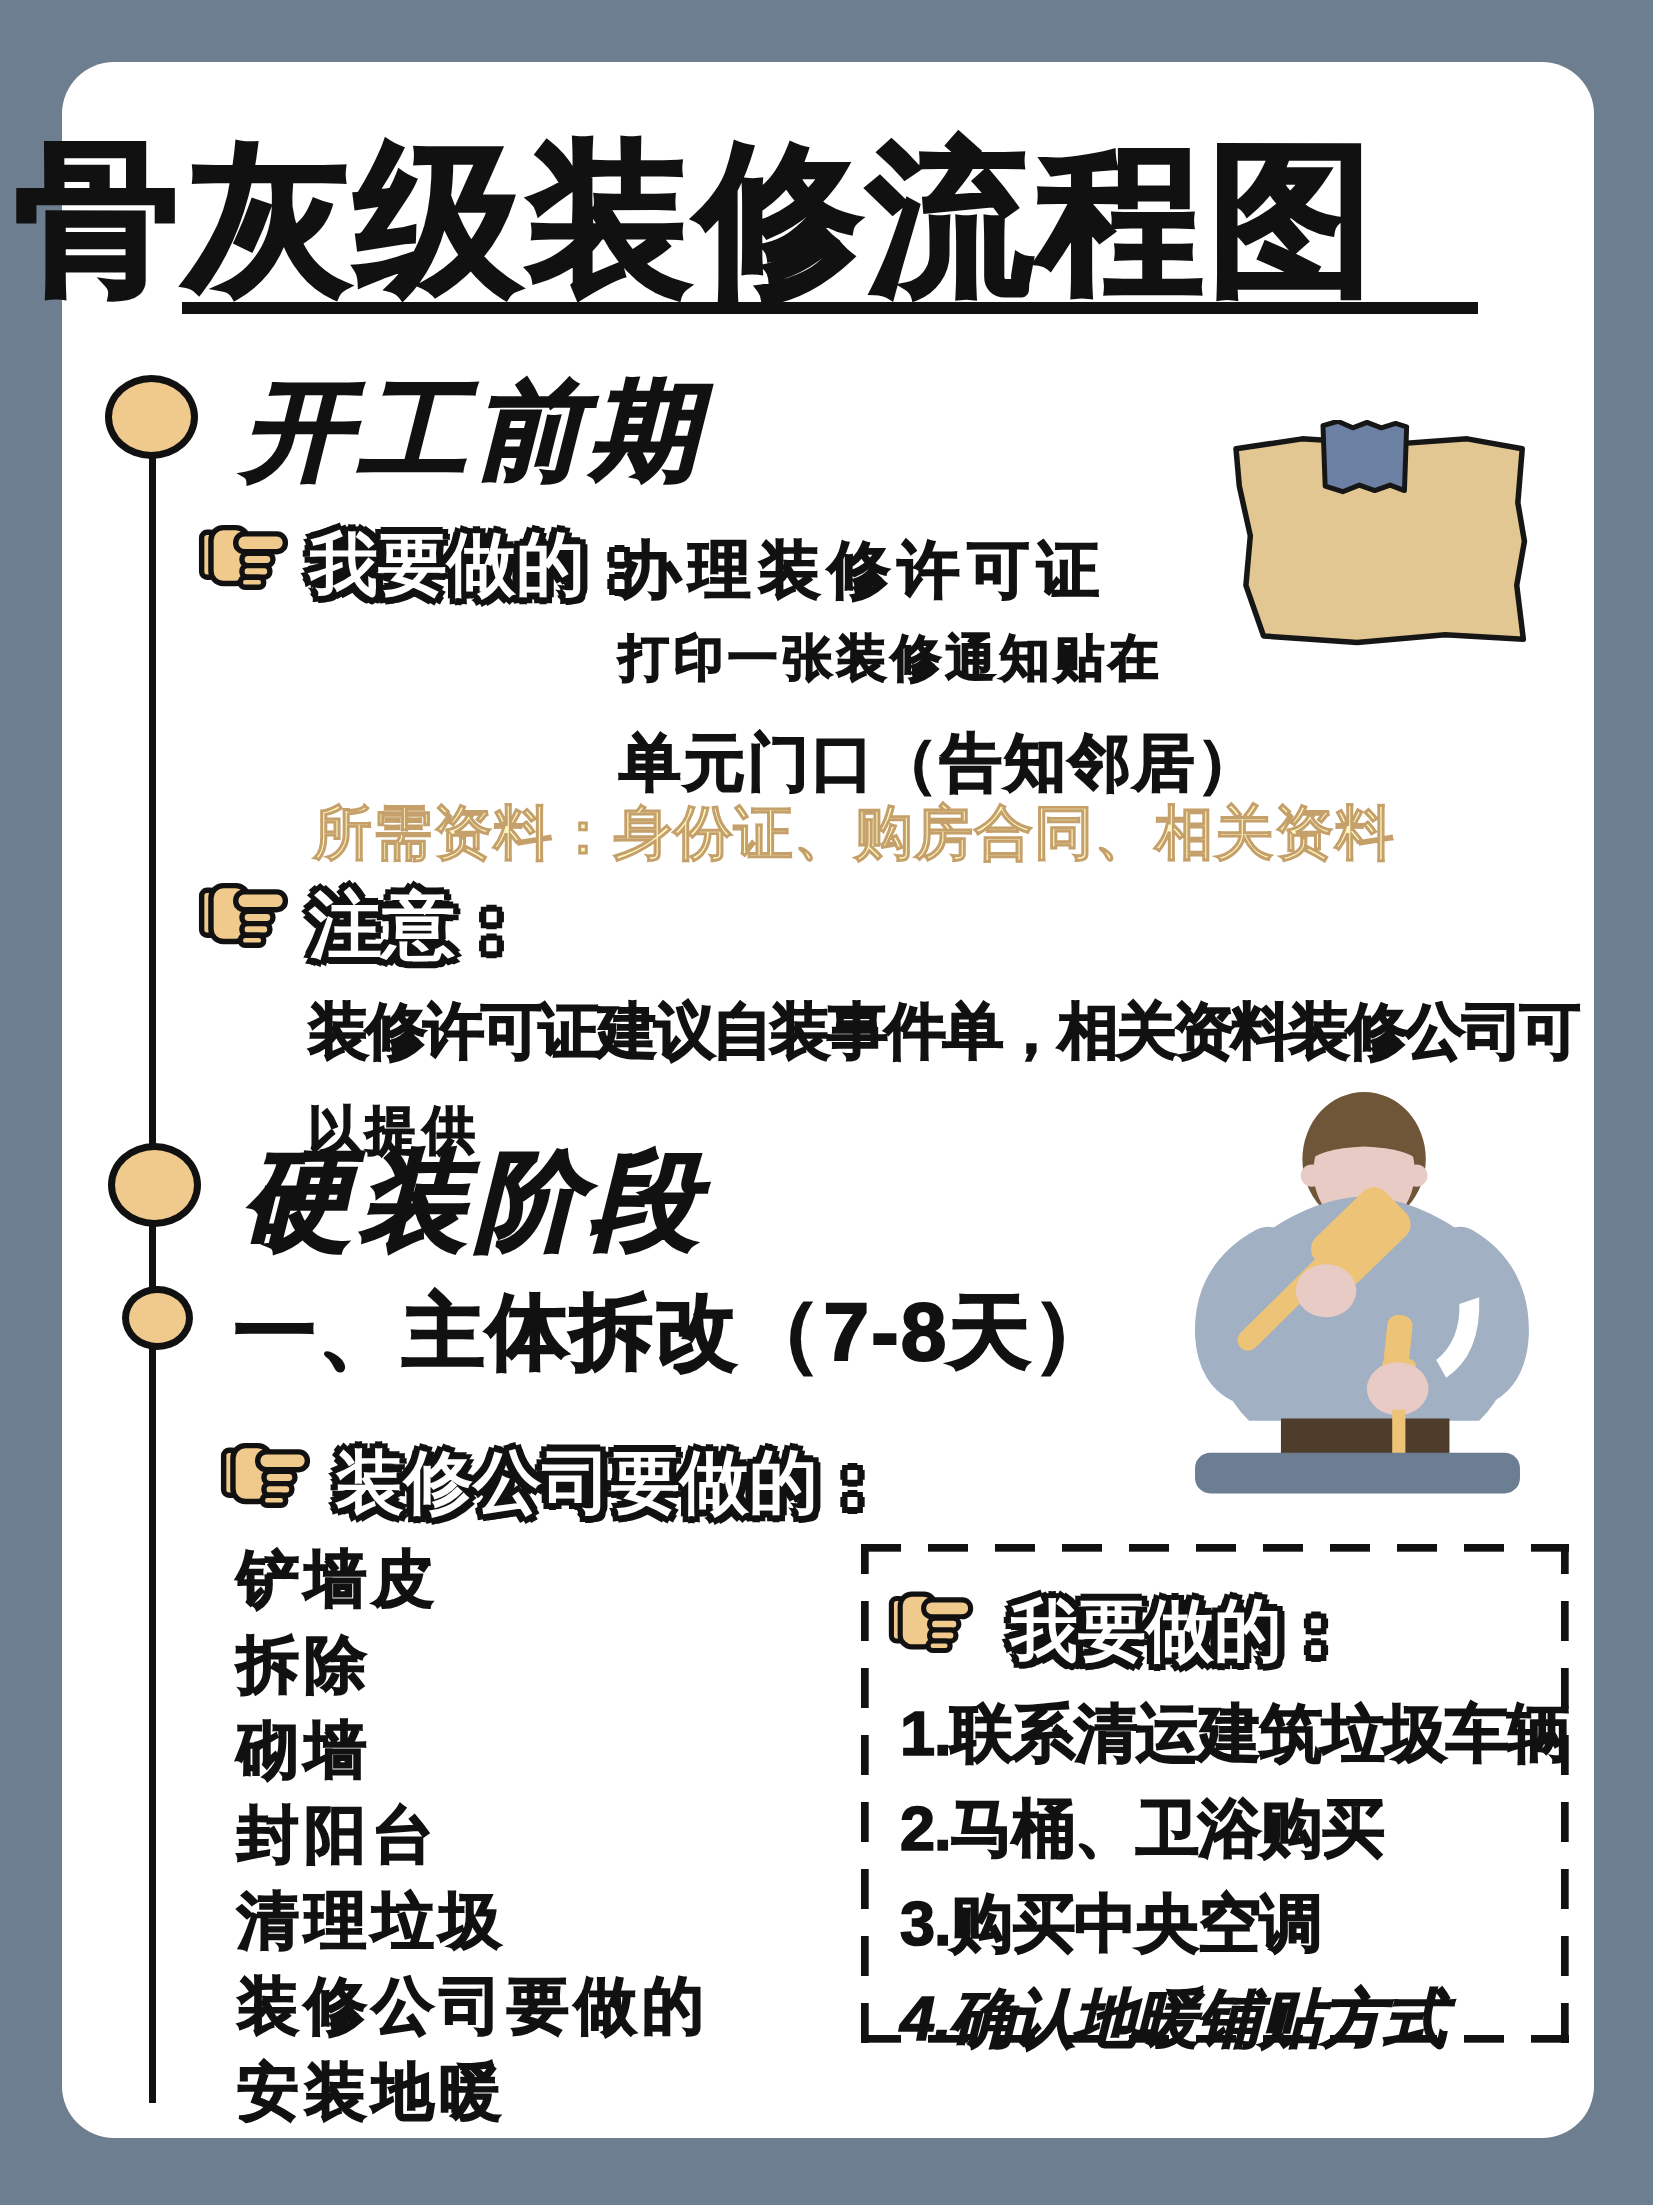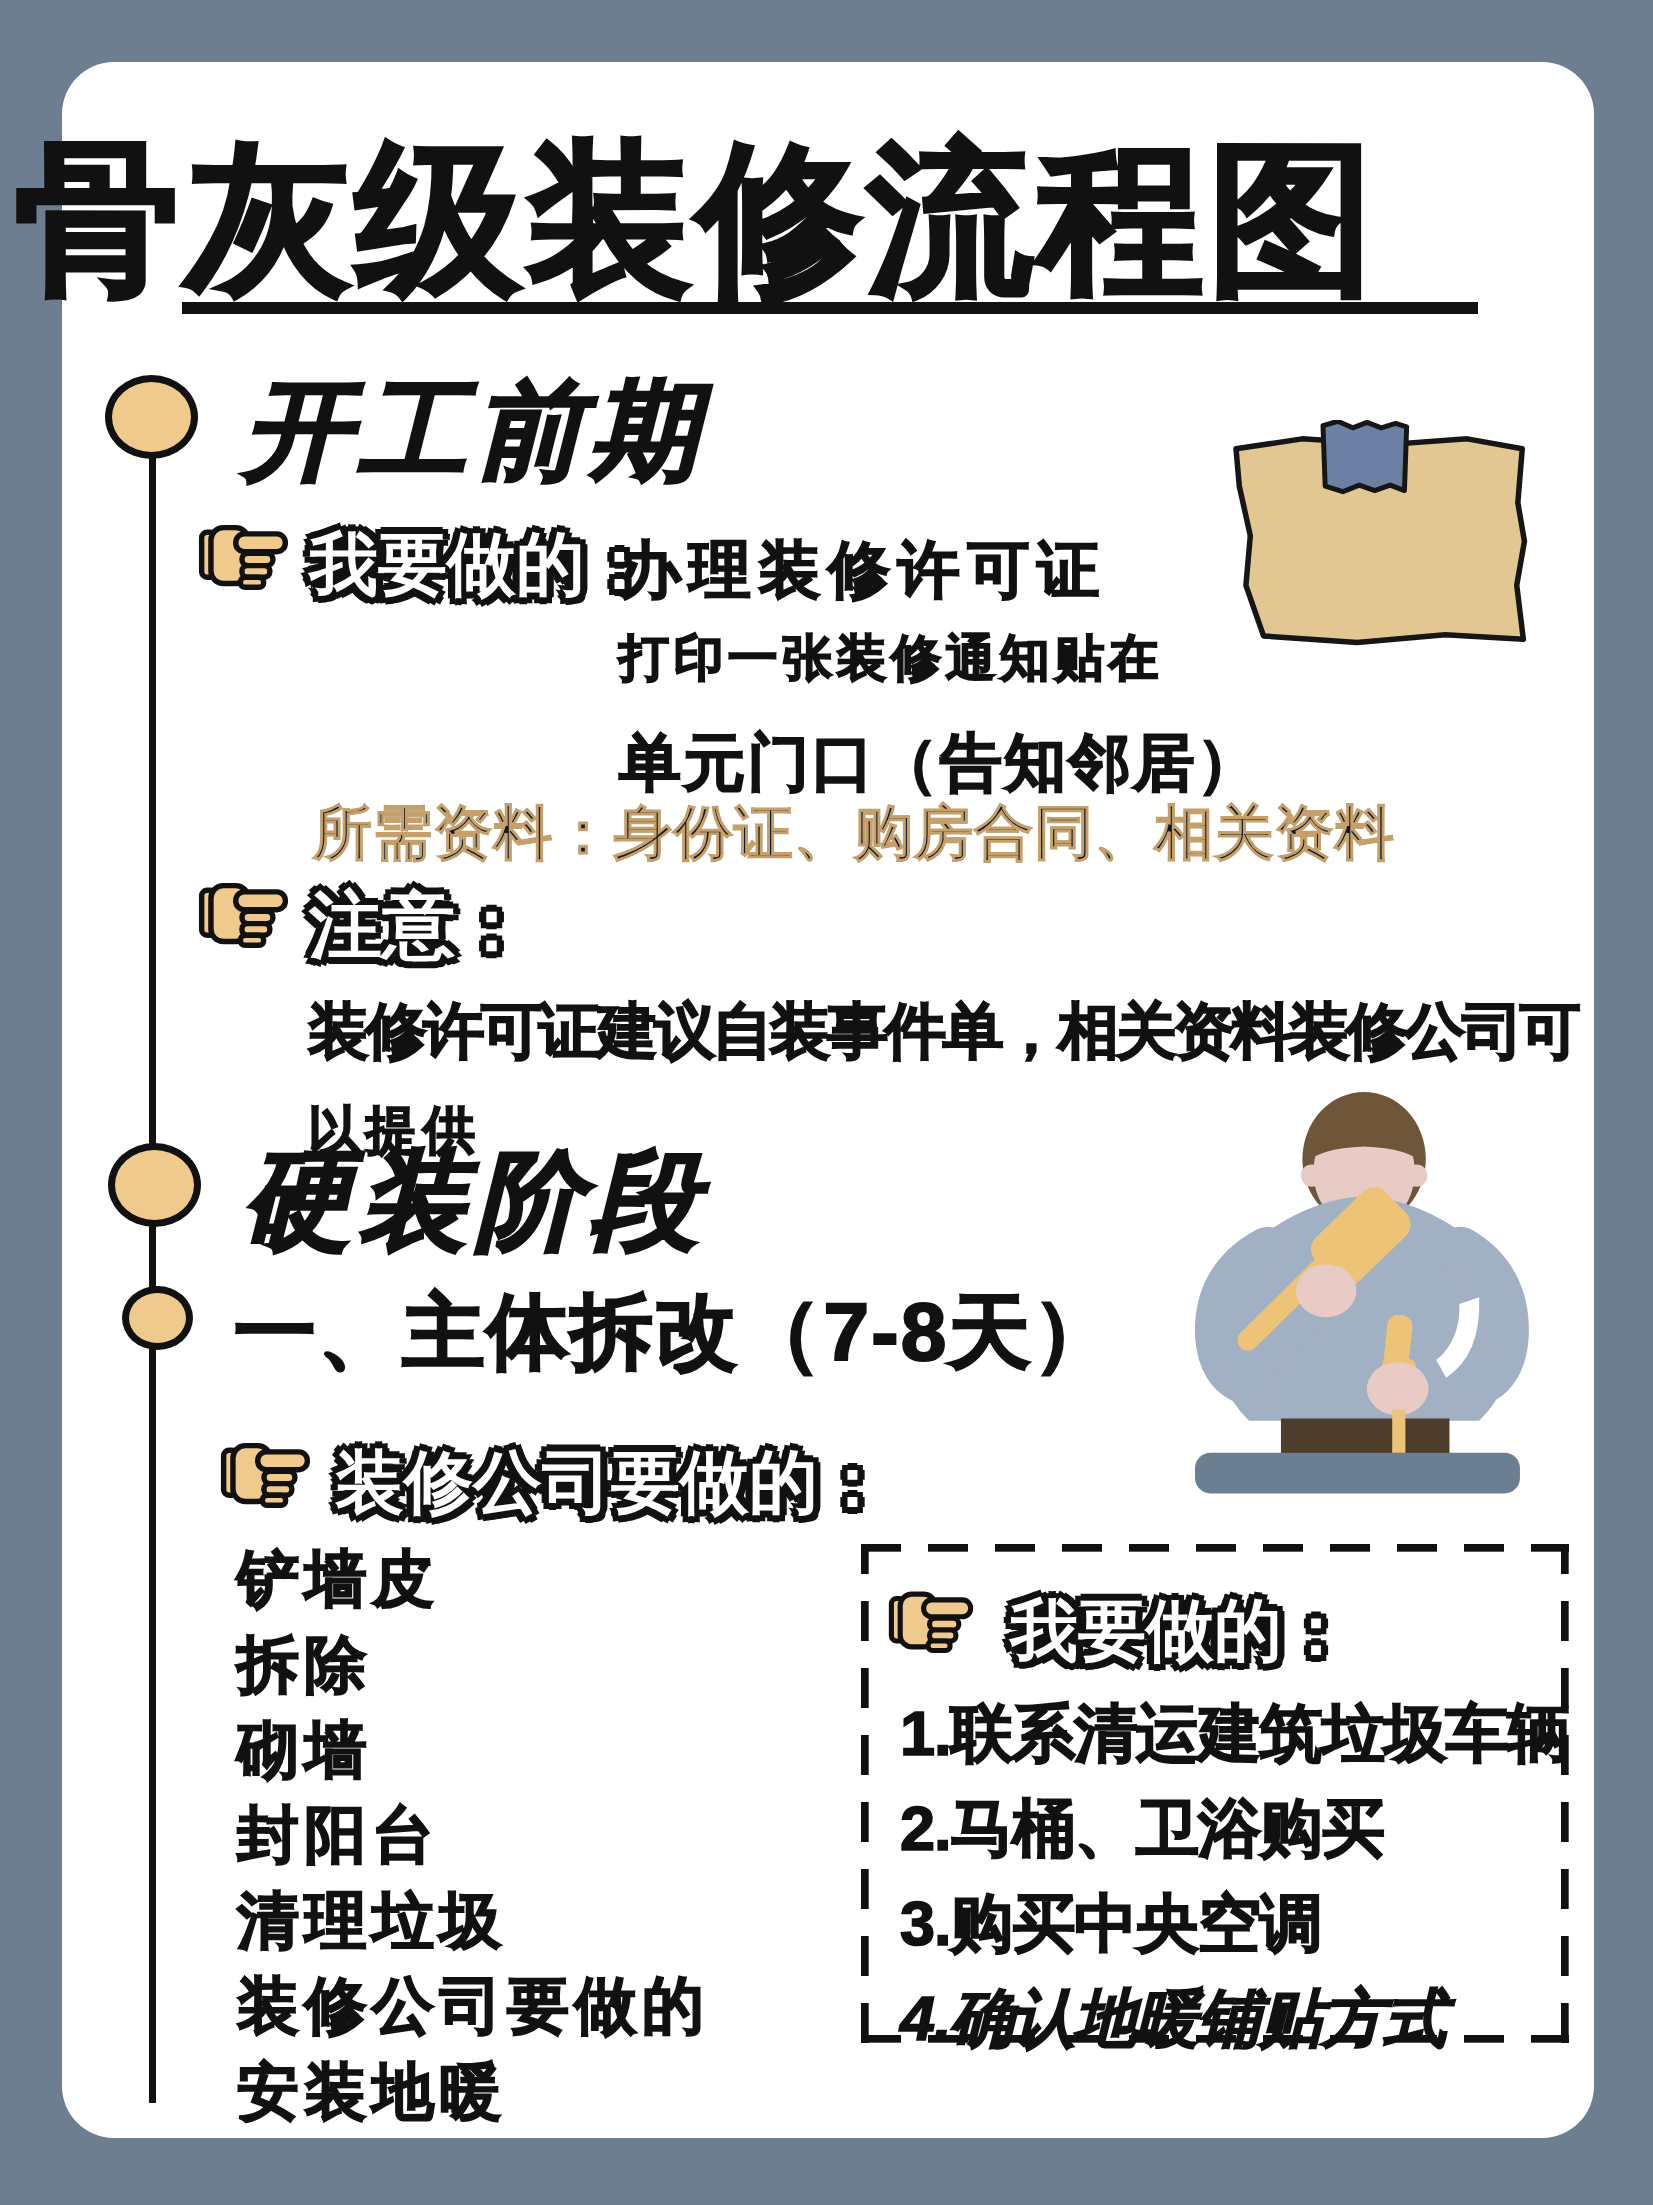--- a/index.html
+++ b/index.html
@@ -28,21 +28,21 @@
     text-shadow:-5.5px -5.5px 0 #111,5.5px -5.5px 0 #111,-5.5px 5.5px 0 #111,5.5px 5.5px 0 #111,
                 -7.2px 0 0 #111,7.2px 0 0 #111,0 -7.2px 0 #111,0 7.2px 0 #111;}
   .l1{left:309px;top:519px;font-size:69px;}
   .l2{left:309px;top:877px;font-size:73px;}
   .l3{left:335px;top:1437px;font-size:69px;}
   .l4{left:1010px;top:1586px;font-size:68px;}
   .body{-webkit-text-stroke:1.7px #111;}
   .todo0{left:619px;top:528px;font-size:62px;letter-spacing:7.7px;}
   .todo1{left:619px;top:625px;font-size:50px;letter-spacing:4.4px;}
   .todo2{left:619px;top:721px;font-size:62px;letter-spacing:2.2px;}
-  .materials{left:313px;top:794px;font-size:59px;color:#0f172a;-webkit-text-stroke:1.1px #C5A06A;letter-spacing:1.1px;}
+  .materials{left:313px;top:794px;font-size:59px;color:#fef9c3;-webkit-text-stroke:1.1px #C5A06A;letter-spacing:1.1px;}
   .note0{left:308px;top:991px;font-size:61px;letter-spacing:-3.3px;}
   .note1{left:308px;top:1096px;font-size:52px;letter-spacing:5.5px;}
   .citem{left:237px;font-size:62px;letter-spacing:5.5px;}
   .c0{top:1537px;}.c1{top:1623px;}.c2{top:1708px;}.c3{top:1793px;}.c4{top:1879px;}.c5{top:1964px;}.c6{top:2050px;}
   .dashedbox{left:861px;top:1544px;width:708px;height:499px;
     background-image:
       repeating-linear-gradient(90deg,#111 0 40px,transparent 40px 67px),
       repeating-linear-gradient(90deg,#111 0 40px,transparent 40px 67px),
       repeating-linear-gradient(0deg,#111 0 40px,transparent 40px 67px),
       repeating-linear-gradient(0deg,#111 0 40px,transparent 40px 67px);

